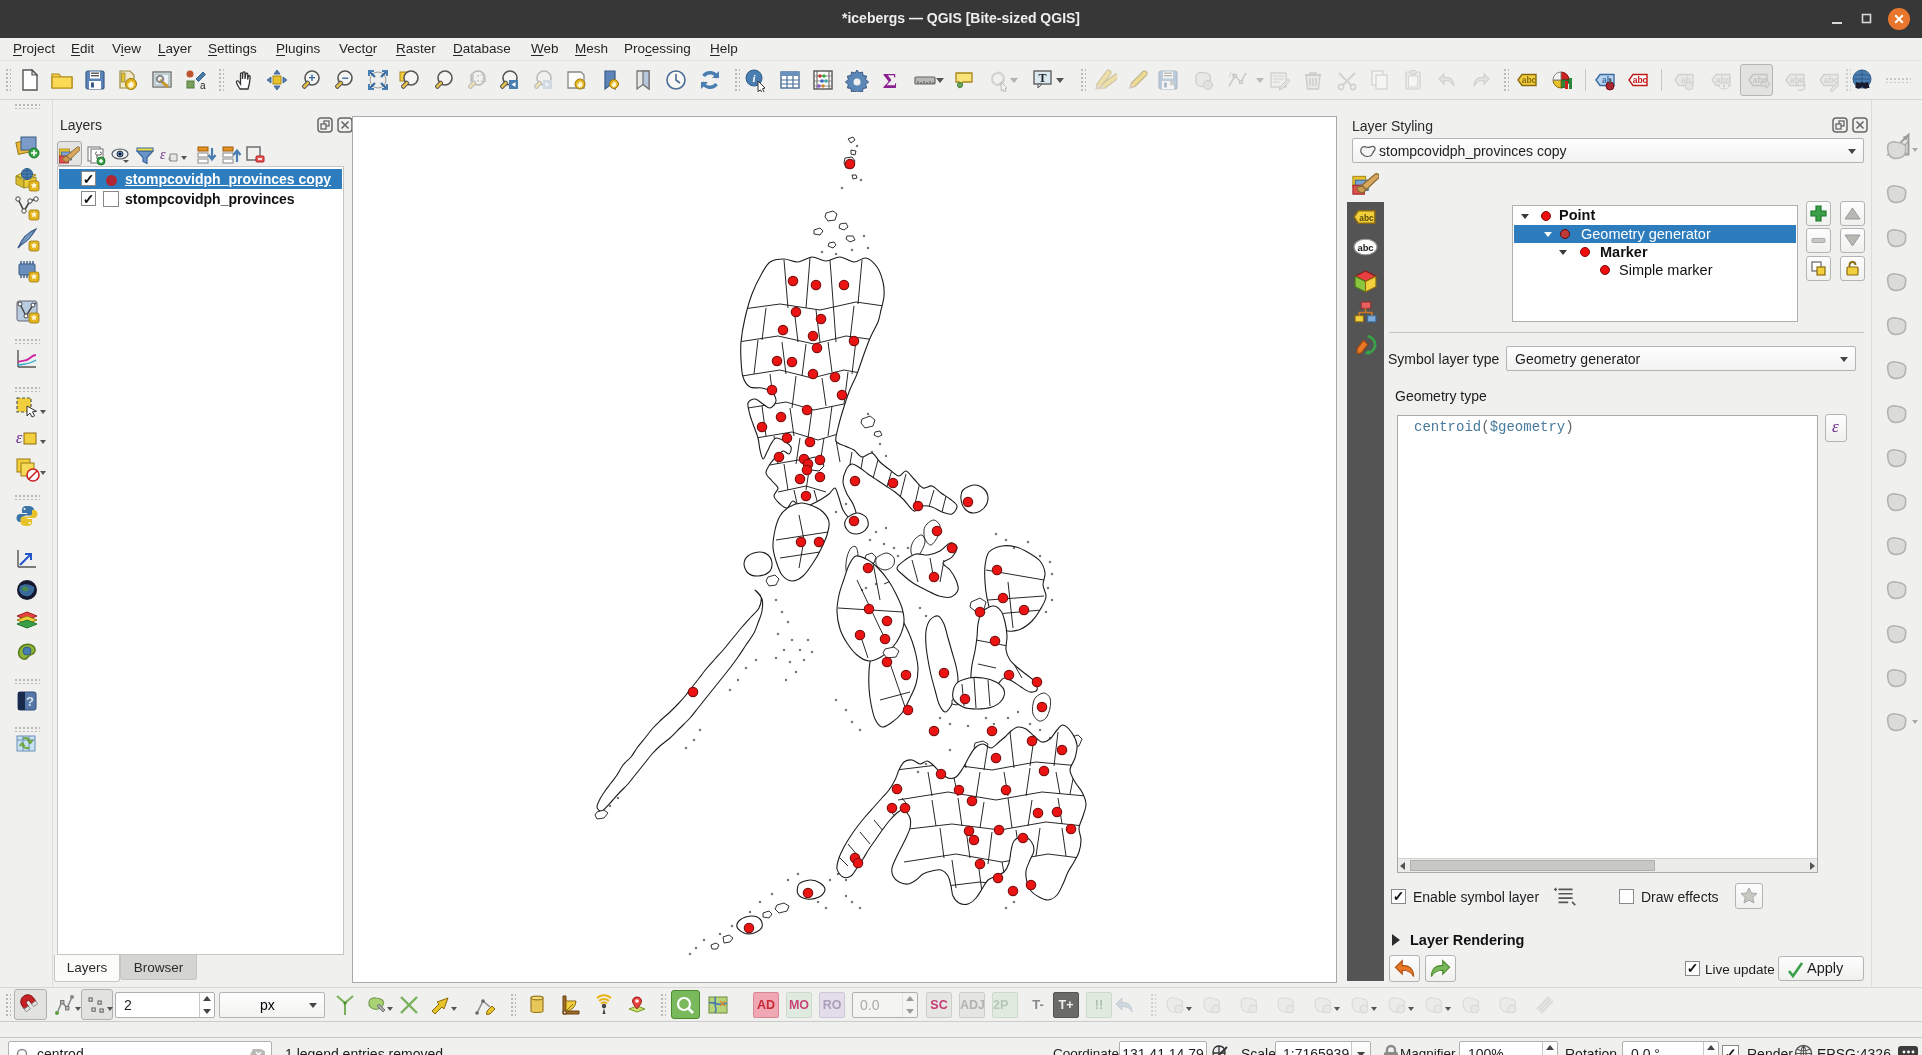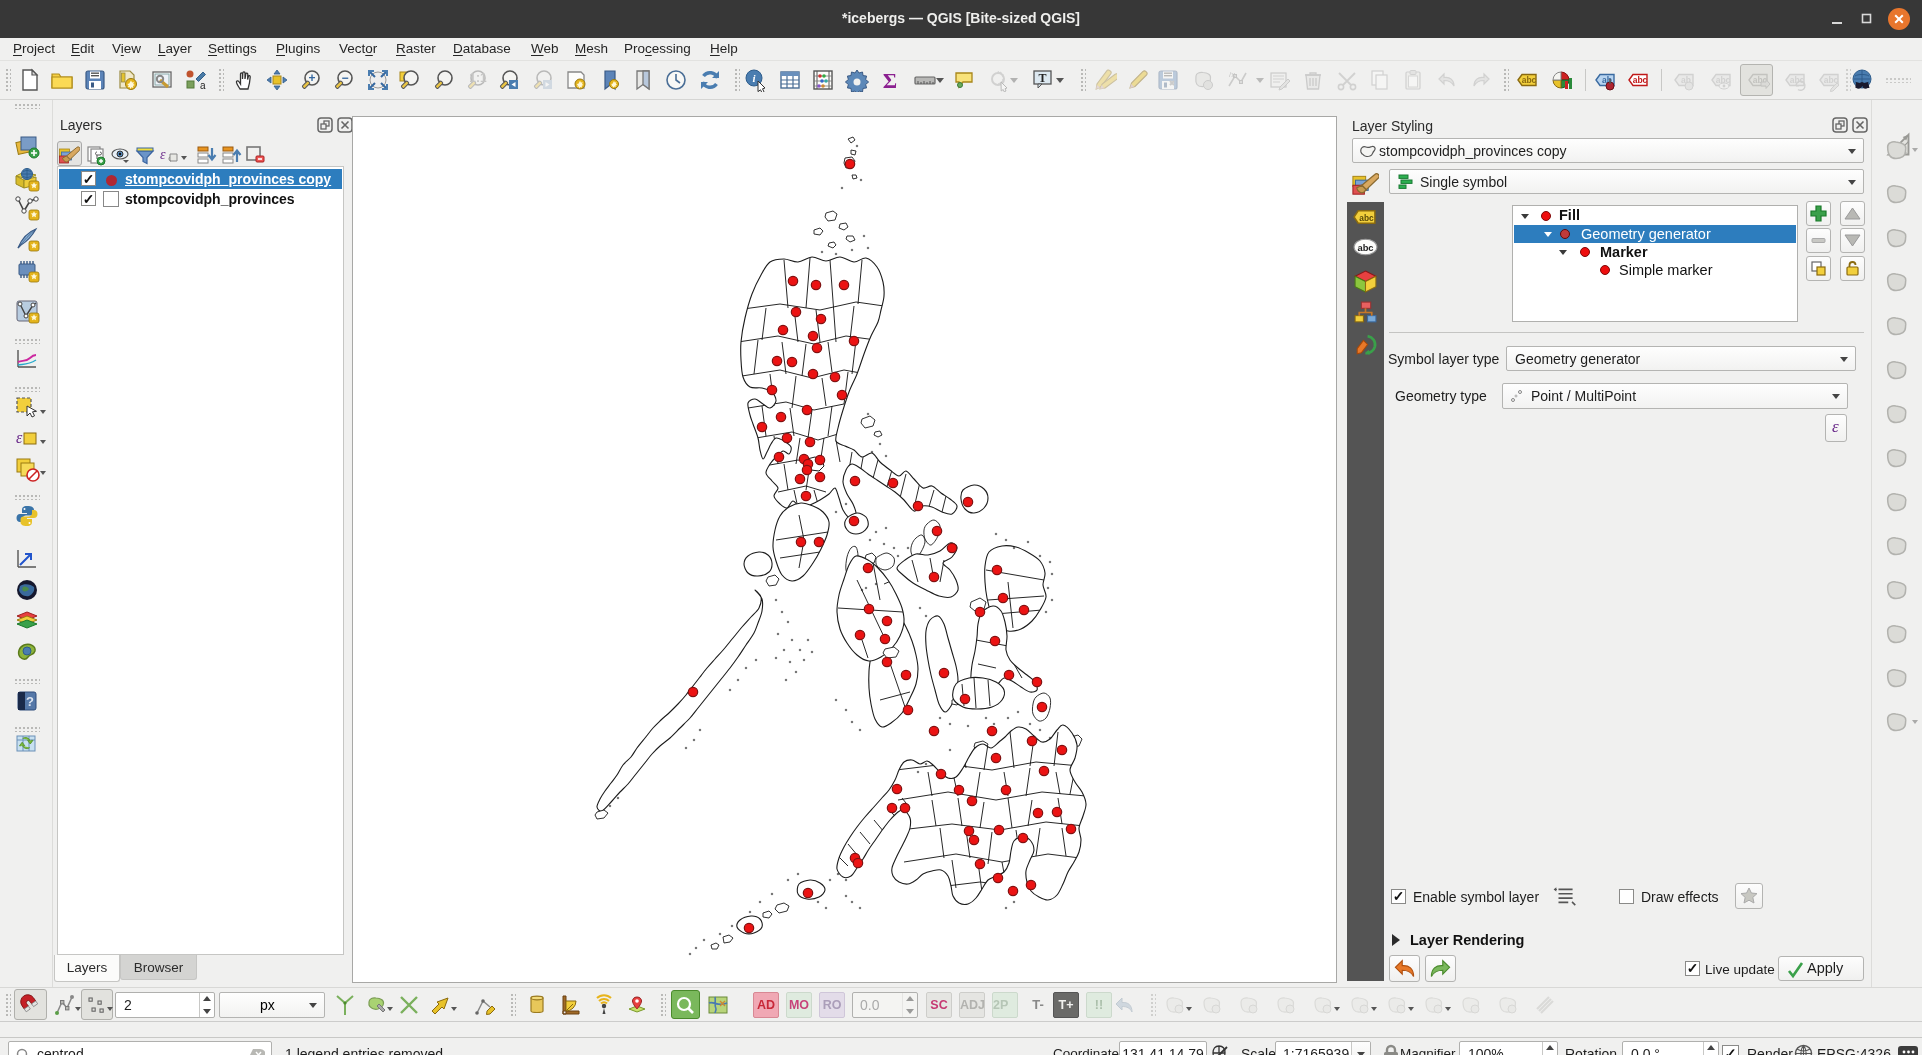--- a/index.html
+++ b/index.html
@@ -875,29 +875,20 @@
           </svg>
           <div style="position:absolute; left:26px; top:4px; font-size:14px; color:#1d1d1d;">stompcovidph_provinces copy</div>
         </div>
 <svg style="position:absolute; left:5px; top:70px" width="28" height="28" viewBox="0 0 22 22">
           <rect x="1.5" y="5" width="10" height="8" fill="#e8c229" stroke="#a8861a" stroke-width="0.8"></rect>
           <rect x="3.5" y="8" width="10" height="8" fill="#7aa2d4" stroke="#3a6aa0" stroke-width="0.8"></rect>
           <rect x="1.5" y="12" width="9" height="7" fill="#e05050" stroke="#a02020" stroke-width="0.8"></rect>
           <path d="M21.5 3.5 a2 2 0 0 1 0 2.8 L12 15.5 l-3.5 -3.5 L18.7 3.5 a2 2 0 0 1 2.8 0 z" fill="#d8a860" stroke="#8a6a30" stroke-width="1"></path>
           <path d="M8.5 12 l3.5 3.5 -2 2 c-2 1.5-5-1-5.5-3.5 z" fill="#c89b50" stroke="#8a6a30"></path>
         </svg>
-<div class="combo" style="left:43px; top:69px; width:475px; height:25px;">
-          <div class="arr"></div>
-          <svg style="position:absolute; left:7px; top:4px" width="16" height="16" viewBox="0 0 16 16">
-            <rect x="2" y="1" width="9" height="3.4" fill="#2db050" stroke="#1a7a34"></rect>
-            <rect x="4" y="6" width="11" height="3.4" fill="#2db050" stroke="#1a7a34"></rect>
-            <rect x="2" y="11" width="7" height="3.4" fill="#2db050" stroke="#1a7a34"></rect>
-          </svg>
-          <div style="position:absolute; left:30px; top:4px; font-size:14px; color:#1d1d1d;">Single symbol</div>
-        </div>
 <div id="darkbar">
           <svg style="position:absolute; left:6px; top:4px" width="25" height="22" viewBox="0 0 24 20">
             <path d="M1 10 L5 4 H21 V16 H5 Z" fill="#f2cf3c" stroke="#8a6a10" stroke-width="1.4"></path>
             <text x="13" y="13.5" font-size="8" font-weight="bold" text-anchor="middle" fill="#5a4a08" font-family="Liberation Sans">abc</text>
           </svg>
           <svg style="position:absolute; left:6px; top:34px" width="25" height="22" viewBox="0 0 24 20">
             <ellipse cx="12" cy="10" rx="11" ry="7.5" fill="#fdfdfb" stroke="#999"></ellipse>
             <text x="12" y="13.5" font-size="9" font-weight="bold" text-anchor="middle" fill="#222" font-family="Liberation Sans">abc</text>
           </svg>
           <svg style="position:absolute; left:6px; top:67px" width="25" height="25" viewBox="0 0 24 24">
@@ -914,21 +905,21 @@
           <svg style="position:absolute; left:6px; top:130px" width="25" height="25" viewBox="0 0 24 24">
             <path d="M14 4 c5 1 8 5 7 10 -1 4-5 7-9 6" fill="none" stroke="#3aa04a" stroke-width="2.6"></path>
             <path d="M12 20 l4 2 -1-5 z" fill="#3aa04a"></path>
             <path d="M4 16 L10 8 l4 4 -6 8 -4 1 z" fill="#e87828" stroke="#a84808"></path>
           </svg>
         </div>
 <div id="symtree">
           <div class="treerow" style="top:1px">
             <div class="texp" style="left:7px"></div>
             <div class="reddot" style="left:27px"></div>
-            <div style="position:absolute; left:45px; top:0px; font-size:14.5px; font-weight:bold; color:#111;">Fill</div>
+            <div style="position:absolute; left:45px; top:0px; font-size:14.5px; font-weight:bold; color:#111;">Point</div>
           </div>
           <div class="treerow" style="top:19px; background:#2d7dbe">
             <div class="texp" style="left:30px; border-top-color:#fff"></div>
             <div class="reddot" style="left:46px; background:#c03a3a; border-color:#5c0c0c"></div>
             <div style="position:absolute; left:67px; top:1px; font-size:14.5px; color:#fff;">Geometry generator</div>
           </div>
           <div class="treerow" style="top:37px">
             <div class="texp" style="left:45px"></div>
             <div class="reddot" style="left:66px"></div>
             <div style="position:absolute; left:86px; top:1px; font-size:14.5px; font-weight:bold; color:#111;">Marker</div>
@@ -958,28 +949,27 @@
             <rect x="6" y="10" width="11" height="8" rx="1" fill="#f2cf3c" stroke="#8a6a10" stroke-width="1.2"></rect>
             <path d="M8.5 10 v-2 a3 3 0 0 1 6 0" fill="none" stroke="#8a6a10" stroke-width="1.8"></path>
           </svg></div>
 <div style="position:absolute; left:43px; top:232px; width:475px; height:1px; background:#c4c4c2;"></div>
 <div class="label13" style="left:42px; top:251px; font-size:14px;">Symbol layer type</div>
 <div class="combo" style="left:160px; top:246px; width:350px; height:25px;">
           <div class="arr"></div>
           <div style="position:absolute; left:8px; top:4px; font-size:14px; color:#1d1d1d;">Geometry generator</div>
         </div>
 <div class="label13" style="left:49px; top:288px; font-size:14px;">Geometry type</div>
-<div class="combo" style="left:156px; top:283px; width:346px; height:26px;">
-          <div class="arr"></div>
-          <svg style="position:absolute; left:6px; top:5px" width="16" height="16" viewBox="0 0 16 16">
-            <circle cx="4" cy="11" r="1.5" fill="none" stroke="#888"></circle>
-            <circle cx="11" cy="3" r="1.5" fill="none" stroke="#888"></circle>
-            <circle cx="7" cy="7" r="1" fill="none" stroke="#aaa"></circle>
-          </svg>
-          <div style="position:absolute; left:28px; top:4px; font-size:14px; color:#1d1d1d;">Point / MultiPoint</div>
+<div id="exprbox">
+          <div style="position:absolute; left:16px; top:3px; font-family:'Liberation Mono',monospace; font-size:14px; color:#477a9e;">centroid<span style="color:#666">(</span>$geometry<span style="color:#666">)</span></div>
+          <div style="position:absolute; left:0px; bottom:0px; width:419px; height:14px; background:#ececea; border-top:1px solid #d0d0ce;">
+            <div style="position:absolute; left:2px; top:3px; width:0; height:0; border-top:4px solid transparent; border-bottom:4px solid transparent; border-right:5px solid #555;"></div>
+            <div style="position:absolute; right:2px; top:3px; width:0; height:0; border-top:4px solid transparent; border-bottom:4px solid transparent; border-left:5px solid #555;"></div>
+            <div style="position:absolute; left:12px; top:1px; width:245px; height:11px; background:#c8c8c6; border:1px solid #b0b0ae;"></div>
+          </div>
         </div>
 <div class="sqbtn" style="left:479px; top:314px; width:22px; height:28px;">
           <div style="position:absolute; left:6px; top:2px; font-size:17px; font-style:italic; color:#6a2a8a; font-family:'Liberation Serif',serif;">ε</div>
         </div>
 <div class="cb" style="left:45px; top:789px;">✓</div>
 <div class="label13" style="left:67px; top:789px; font-size:14px;">Enable symbol layer</div>
 <svg style="position:absolute; left:206px; top:784px" width="26" height="26" viewBox="0 0 24 24">
           <path d="M6 5 h13 M6 9 h13 M6 13 h13 M6 17 h9" stroke="#555" stroke-width="1.6"></path>
           <path d="M4 3 l-2.5 2 2.5 2 z M19 16 l3 3 -1 1 -3-3 z" fill="#555"></path>
           <path d="M2.5 5 h2" stroke="#555"></path>

